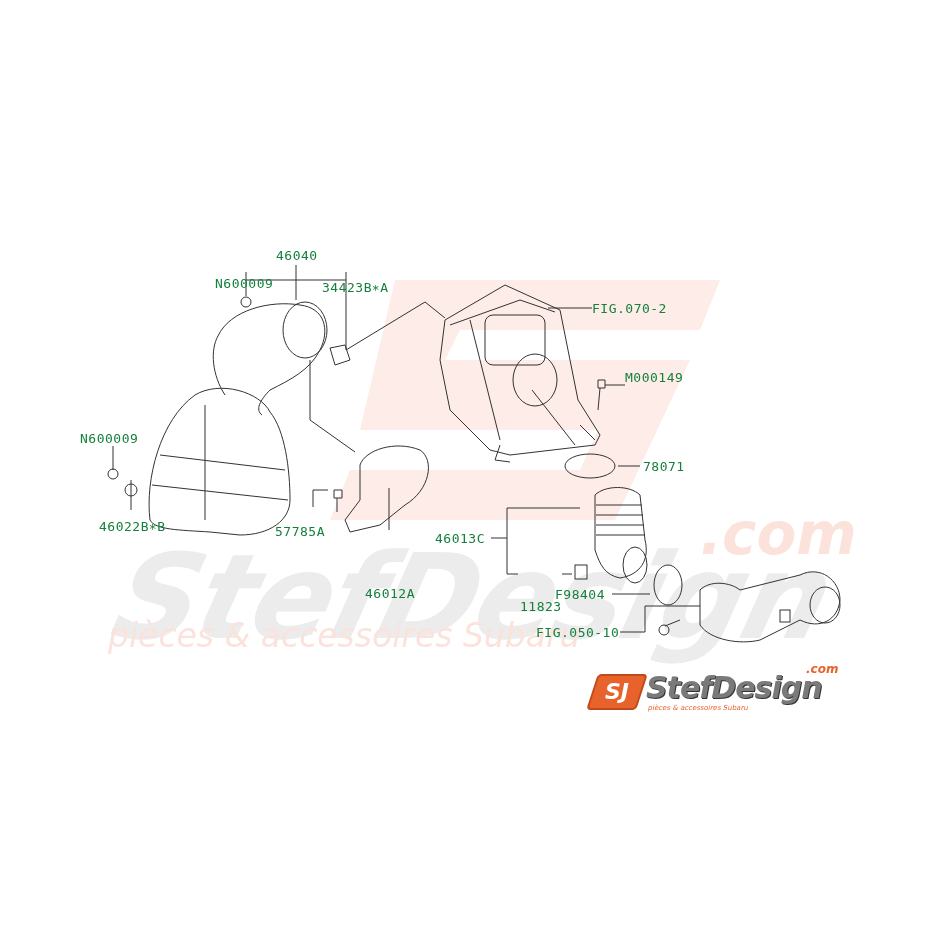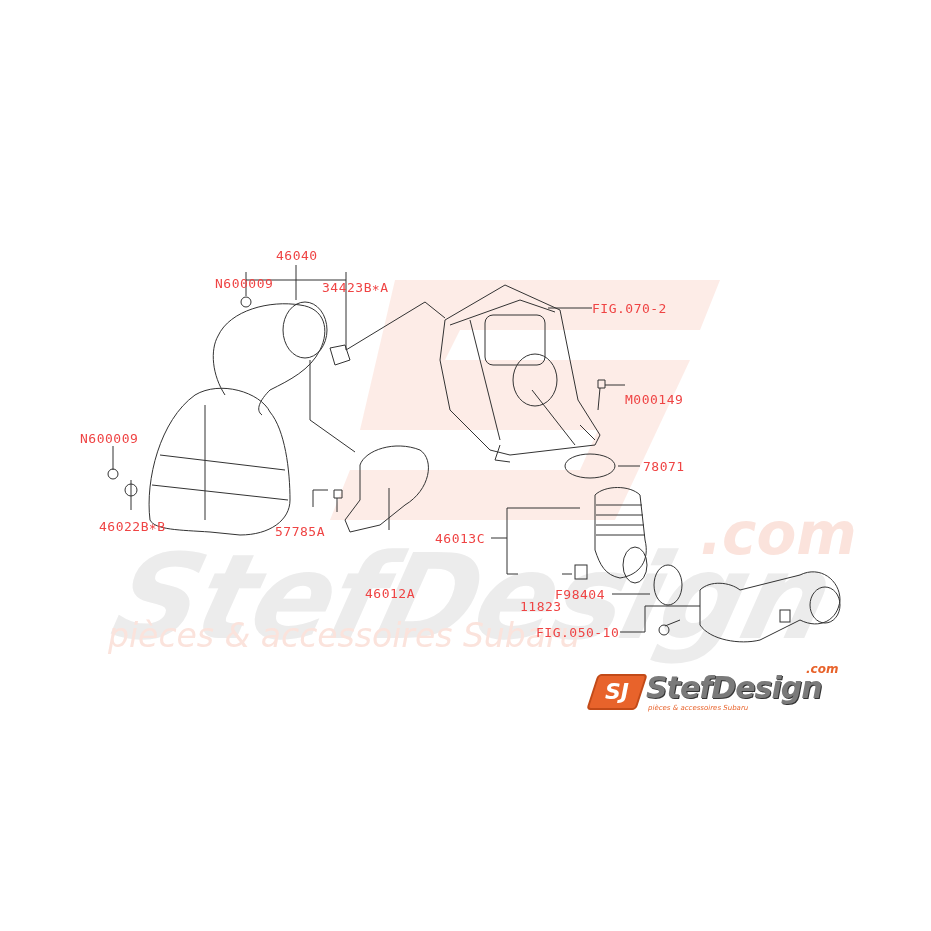--- a/index.html
+++ b/index.html
@@ -2,21 +2,21 @@
 <html><head>
 <meta charset="utf-8">
 <style>
   html, body { margin: 0; padding: 0; background: #ffffff; }
   body { width: 931px; height: 931px; position: relative; overflow: hidden; font-family: "DejaVu Sans Mono", monospace; }
   .canvas { position: absolute; left: 0; top: 0; width: 931px; height: 931px; }
   .wm-text { position: absolute; font-family: "DejaVu Sans", sans-serif; font-style: italic; font-weight: bold; white-space: nowrap; pointer-events: none; }
   .wm-big { left: 118px; top: 528px; font-size: 118px; color: #ececec; letter-spacing: -2px; transform: skewX(-14deg); }
   .wm-sub { left: 108px; top: 616px; font-size: 33px; color: #fbe3dc; font-weight: normal; }
   .wm-com { left: 700px; top: 500px; font-size: 58px; color: #fbe3dc; }
-  .label { position: absolute; font-family: "DejaVu Sans Mono", monospace; font-size: 13px; color: #ef4444; white-space: nowrap; letter-spacing: 0.5px; }
+  .label { position: absolute; font-family: "DejaVu Sans Mono", monospace; font-size: 13px; color: #15803d; white-space: nowrap; letter-spacing: 0.5px; }
   .logo { position: absolute; left: 592px; top: 668px; width: 258px; height: 50px; }
   .logo-badge { position: absolute; left: 0; top: 6px; width: 50px; height: 36px; background: #e8632b; transform: skewX(-18deg); border-radius: 4px; border: 2px solid #c24a18; box-sizing: border-box; }
   .logo-badge span { display: block; color: #fff; font-family: "DejaVu Sans", sans-serif; font-weight: bold; font-style: italic; font-size: 22px; text-align: center; line-height: 32px; transform: skewX(18deg); }
   .logo-name { position: absolute; left: 54px; top: 2px; font-family: "DejaVu Sans", sans-serif; font-style: italic; font-weight: bold; font-size: 30px; color: #7a7a7a; letter-spacing: -1px; text-shadow: 1px 1px 0 #333; }
   .logo-com { position: absolute; left: 214px; top: -6px; font-family: "DejaVu Sans", sans-serif; font-style: italic; font-weight: bold; font-size: 12px; color: #e8632b; }
   .logo-tag { position: absolute; left: 56px; top: 36px; font-family: "DejaVu Sans", sans-serif; font-style: italic; font-size: 7px; color: #e8632b; white-space: nowrap; }
 </style>
 </head>
 <body>
 
@@ -104,21 +104,21 @@
       <rect x="780" y="610" width="10" height="12"></rect>
       <path d="M665 626 L680 620"></path>
       <circle cx="664" cy="630" r="5"></circle>
     </g>
   </svg>
 
   <div class="label" style="left:276px;top:248px">46040</div>
   <div class="label" style="left:215px;top:276px">N600009</div>
   <div class="label" style="left:322px;top:280px">34423B∗A</div>
   <div class="label" style="left:592px;top:301px">FIG.070-2</div>
-  <div class="label" style="left:625px;top:392px">M000149</div>
+  <div class="label" style="left:625px;top:370px">M000149</div>
   <div class="label" style="left:643px;top:459px">78071</div>
   <div class="label" style="left:80px;top:431px">N600009</div>
   <div class="label" style="left:99px;top:519px">46022B∗B</div>
   <div class="label" style="left:275px;top:524px">57785A</div>
   <div class="label" style="left:365px;top:586px">46012A</div>
   <div class="label" style="left:435px;top:531px">46013C</div>
   <div class="label" style="left:520px;top:599px">11823</div>
   <div class="label" style="left:555px;top:587px">F98404</div>
   <div class="label" style="left:536px;top:625px">FIG.050-10</div>
 

